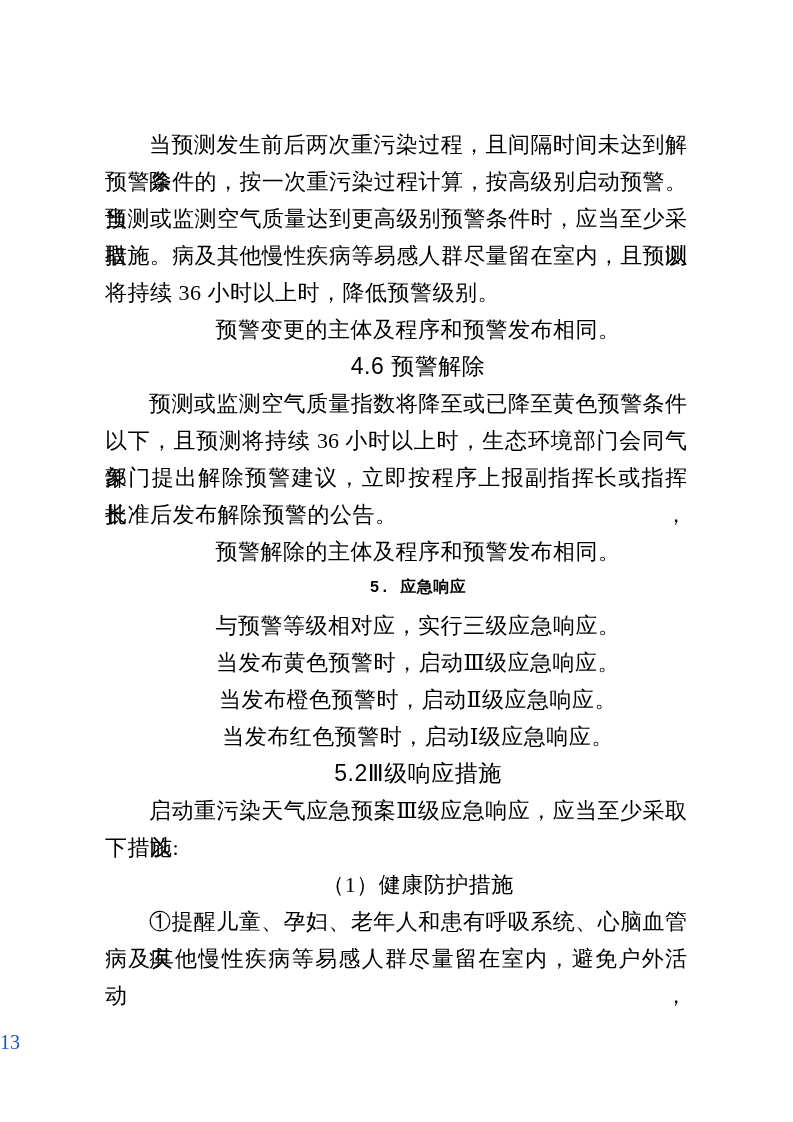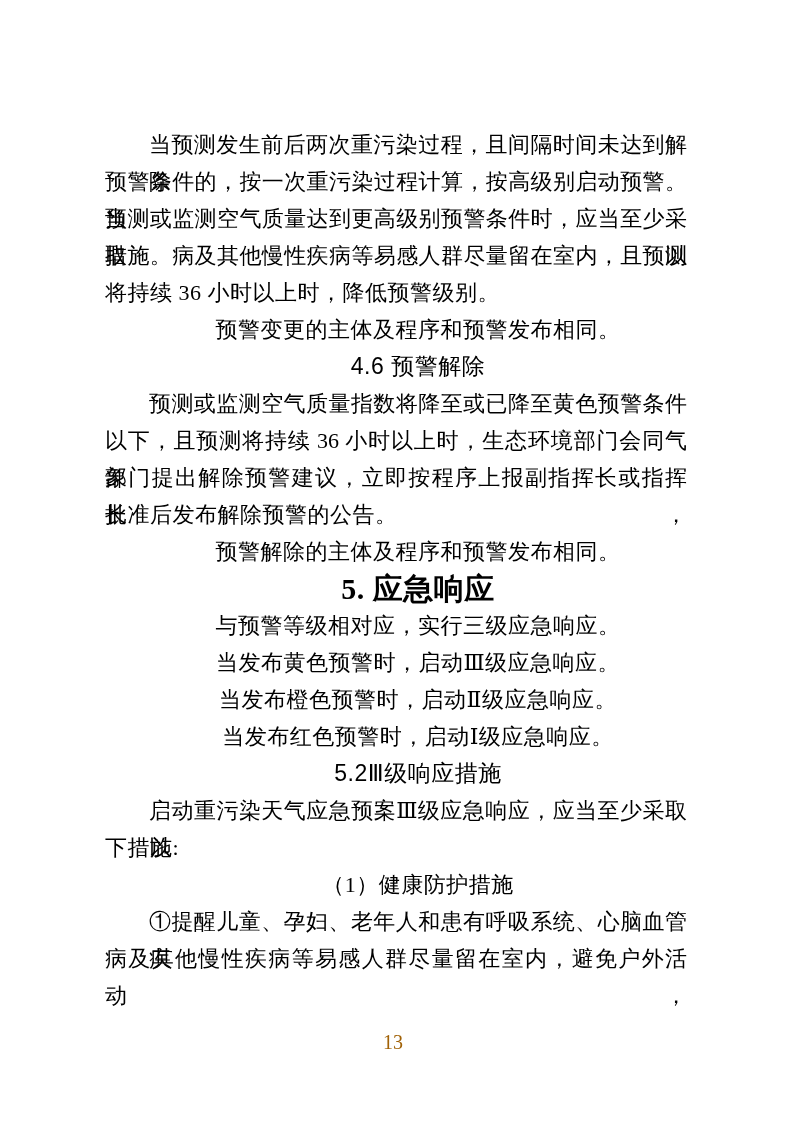--- a/index.html
+++ b/index.html
@@ -41,33 +41,33 @@
     text-align: justify;
     text-align-last: justify;
     letter-spacing: 0;
   }
   .line.heading-bold {
     font-family: "Liberation Sans", "DejaVu Sans", sans-serif;
     font-weight: normal;
     font-size: 23px;
   }
   .line.heading-sans {
-    font-family: Liberation Serif, serif;
+    font-family: Liberation Mono, monospace;
     font-weight: 600;
-    font-size: 30px;
+    font-size: 16px;
   }
   .page-number {
     position: absolute;
     left: 0;
     top: 1031px;
     width: 786px;
-    text-align: center;
+    text-align: left;
     font-size: 20px;
     font-family: "Liberation Serif", "DejaVu Serif", serif;
-    color: #a16207;
+    color: #1d4ed8;
   }
 </style>
 </head>
 <body>
 
 <div class="page">
   <div class="text-block" id="text-block">
       <div class="line body indent justify">当预测发生前后两次重污染过程，且间隔时间未达到解除</div>
       <div class="line body justify">预警条件的，按一次重污染过程计算，按高级别启动预警。当</div>
       <div class="line body justify">预测或监测空气质量达到更高级别预警条件时，应当至少采取以</div>

